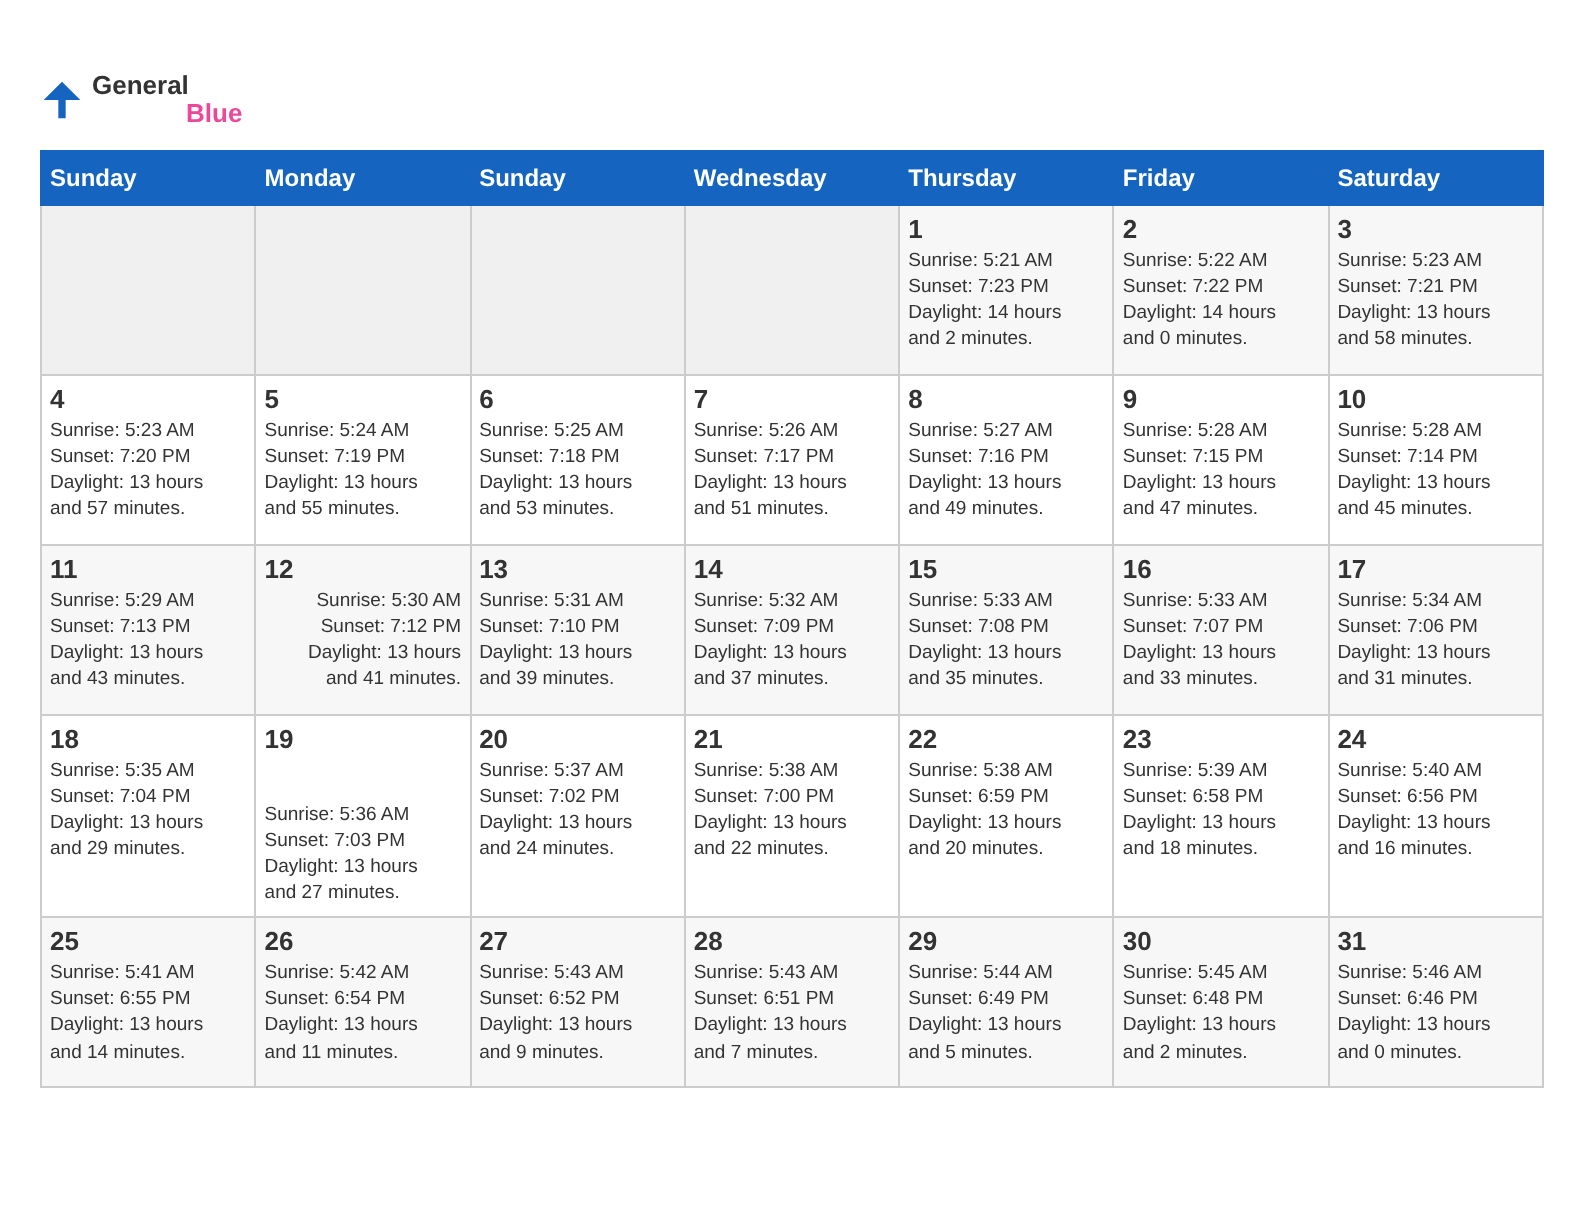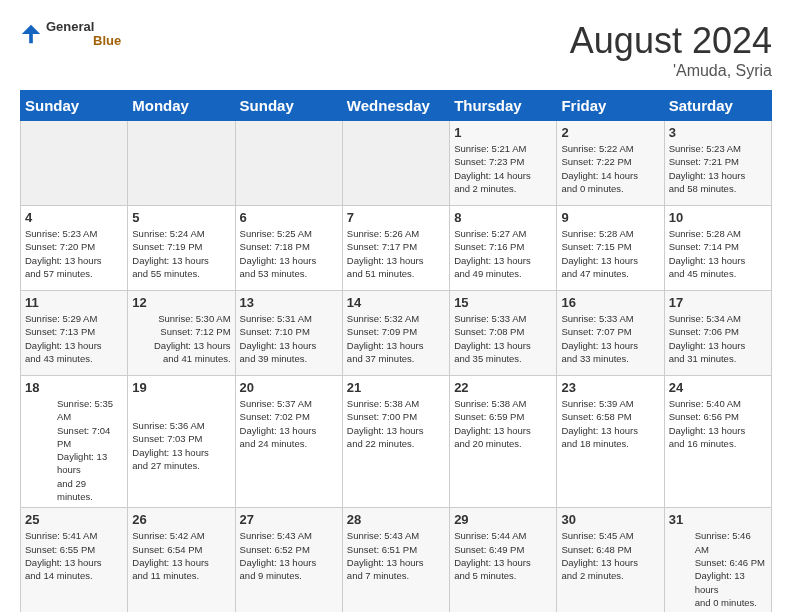--- a/index.html
+++ b/index.html
@@ -13,30 +13,31 @@
     .header {
       display: flex;
       justify-content: space-between;
       align-items: flex-start;
       margin-bottom: 10px;
     }
     .logo {
       display: flex;
       align-items: center;
       gap: 4px;
+      margin-top: 16px;
     }
     .logo-text {
       display: flex;
       flex-direction: column;
       font-size: 13px;
       font-weight: bold;
       line-height: 1.1;
     }
     .logo-text .general { color: #333; }
-    .logo-text .blue { color: #a16207; padding-left: 47px; }
+    .logo-text .blue { color: #ec4899; padding-left: 47px; }
     .logo-arrow {
       width: 22px;
       height: 22px;
     }
     .title-block {
       text-align: right;
     }
     .title-block h1 {
       font-size: 36px;
       font-weight: normal;
@@ -49,21 +50,21 @@
     table {
       width: 100%;
       border-collapse: collapse;
       font-size: 11px;
     }
     thead tr th {
       background-color: #1565c0;
       color: #fff;
       padding: 6px 4px;
       text-align: left;
-      font-size: 15px;
+      font-size: 12px;
       border: 1px solid #1565c0;
     }
     tbody tr td {
       border: 1px solid #ccc;
       vertical-align: top;
       padding: 4px;
       width: 14.28%;
       min-height: 80px;
       height: 85px;
       background: #fff;
@@ -95,24 +96,20 @@
 <div class="header">
   <div class="logo">
     <svg class="logo-arrow" viewBox="0 0 24 24">
       <polygon points="12,2 22,12 14,12 14,22 10,22 10,12 2,12" fill="#1565c0"></polygon>
     </svg>
     <div class="logo-text">
       <span class="general">General</span>
       <span class="blue">Blue</span>
     </div>
   </div>
-  <div class="title-block">
-    <h1>August 2024</h1>
-    <div class="subtitle">'Amuda, Syria</div>
-  </div>
 </div>
 
 <table>
   <thead>
     <tr>
     <th>Sunday</th>
         <th>Monday</th>
         <th>Sunday</th>
         <th>Wednesday</th>
         <th>Thursday</th>
@@ -246,21 +243,21 @@
           <div class="day-num">17</div>
           <div class="day-info" style="white-space: pre-line;">Sunrise: 5:34 AM
 Sunset: 7:06 PM
 Daylight: 13 hours
 and 31 minutes.</div>
         </td>
       </tr>
       <tr>
         <td>
           <div class="day-num">18</div>
-          <div class="day-info" style="white-space: pre-line; margin-left: 32px;">Sunrise: 5:35 AM
+          <div class="day-info" style="white-space: pre-line;">Sunrise: 5:35 AM
 Sunset: 7:04 PM
 Daylight: 13 hours
 and 29 minutes.</div>
         </td>
         <td>
           <div class="day-num">19</div>
           <div class="day-info" style="white-space: pre-line; margin-top: 24px;">Sunrise: 5:36 AM
 Sunset: 7:03 PM
 Daylight: 13 hours
 and 27 minutes.</div>
@@ -339,20 +336,20 @@
         </td>
         <td>
           <div class="day-num">30</div>
           <div class="day-info" style="white-space: pre-line;">Sunrise: 5:45 AM
 Sunset: 6:48 PM
 Daylight: 13 hours
 and 2 minutes.</div>
         </td>
         <td>
           <div class="day-num">31</div>
-          <div class="day-info" style="white-space: pre-line; margin-left: 26px;">Sunrise: 5:46 AM
+          <div class="day-info" style="white-space: pre-line;">Sunrise: 5:46 AM
 Sunset: 6:46 PM
 Daylight: 13 hours
 and 0 minutes.</div>
         </td>
       </tr>
     </tbody>
 </table>
 
 </body></html>

